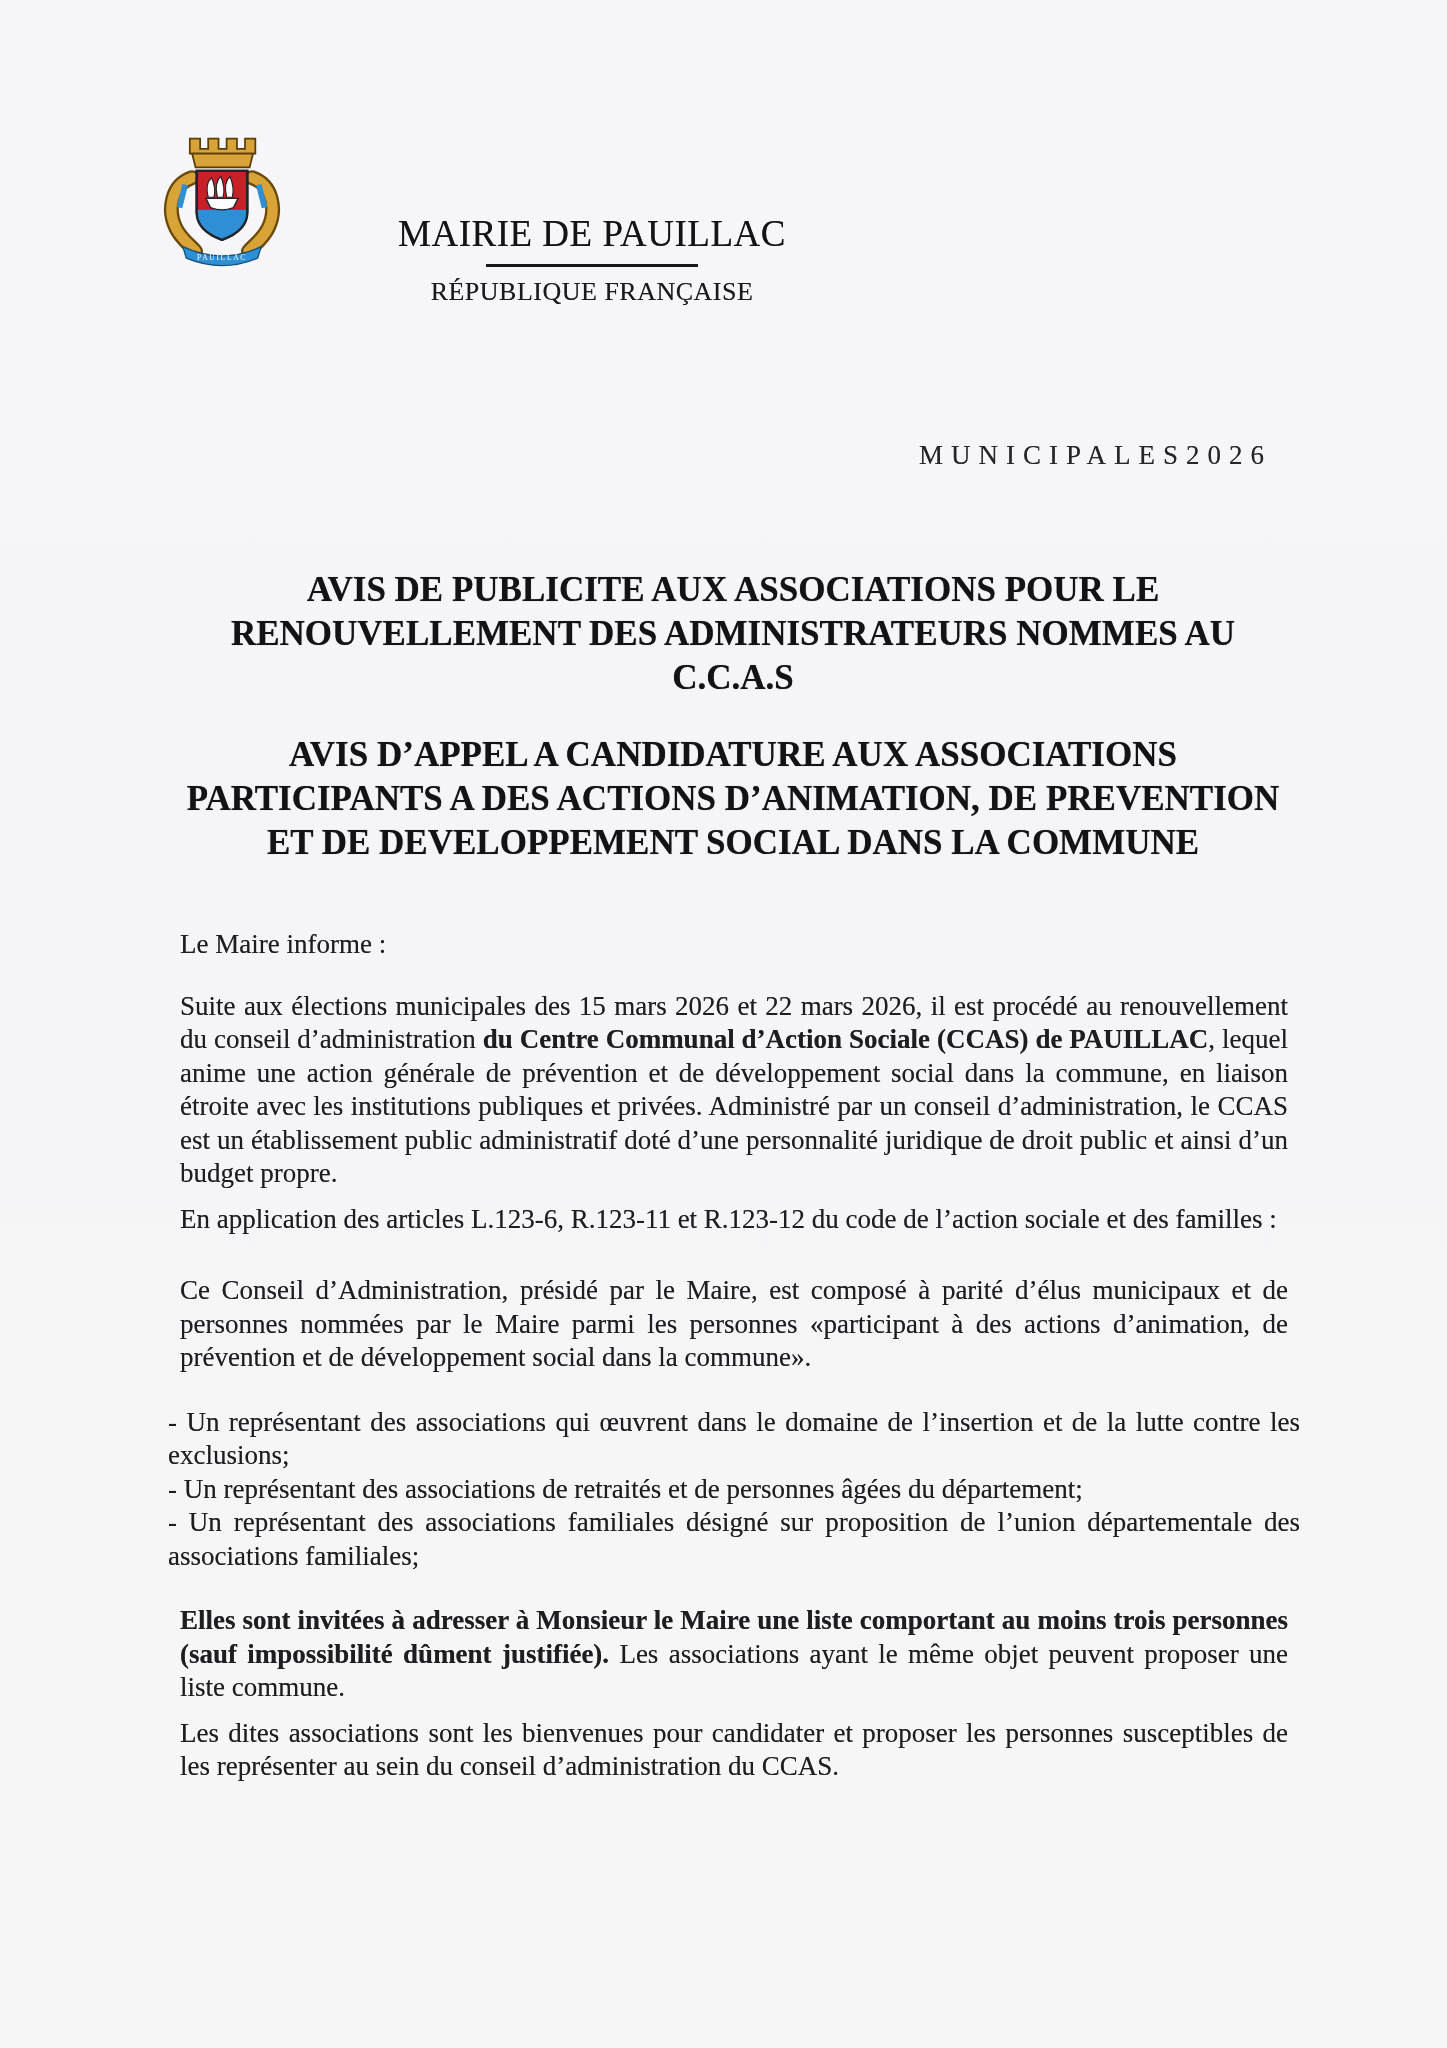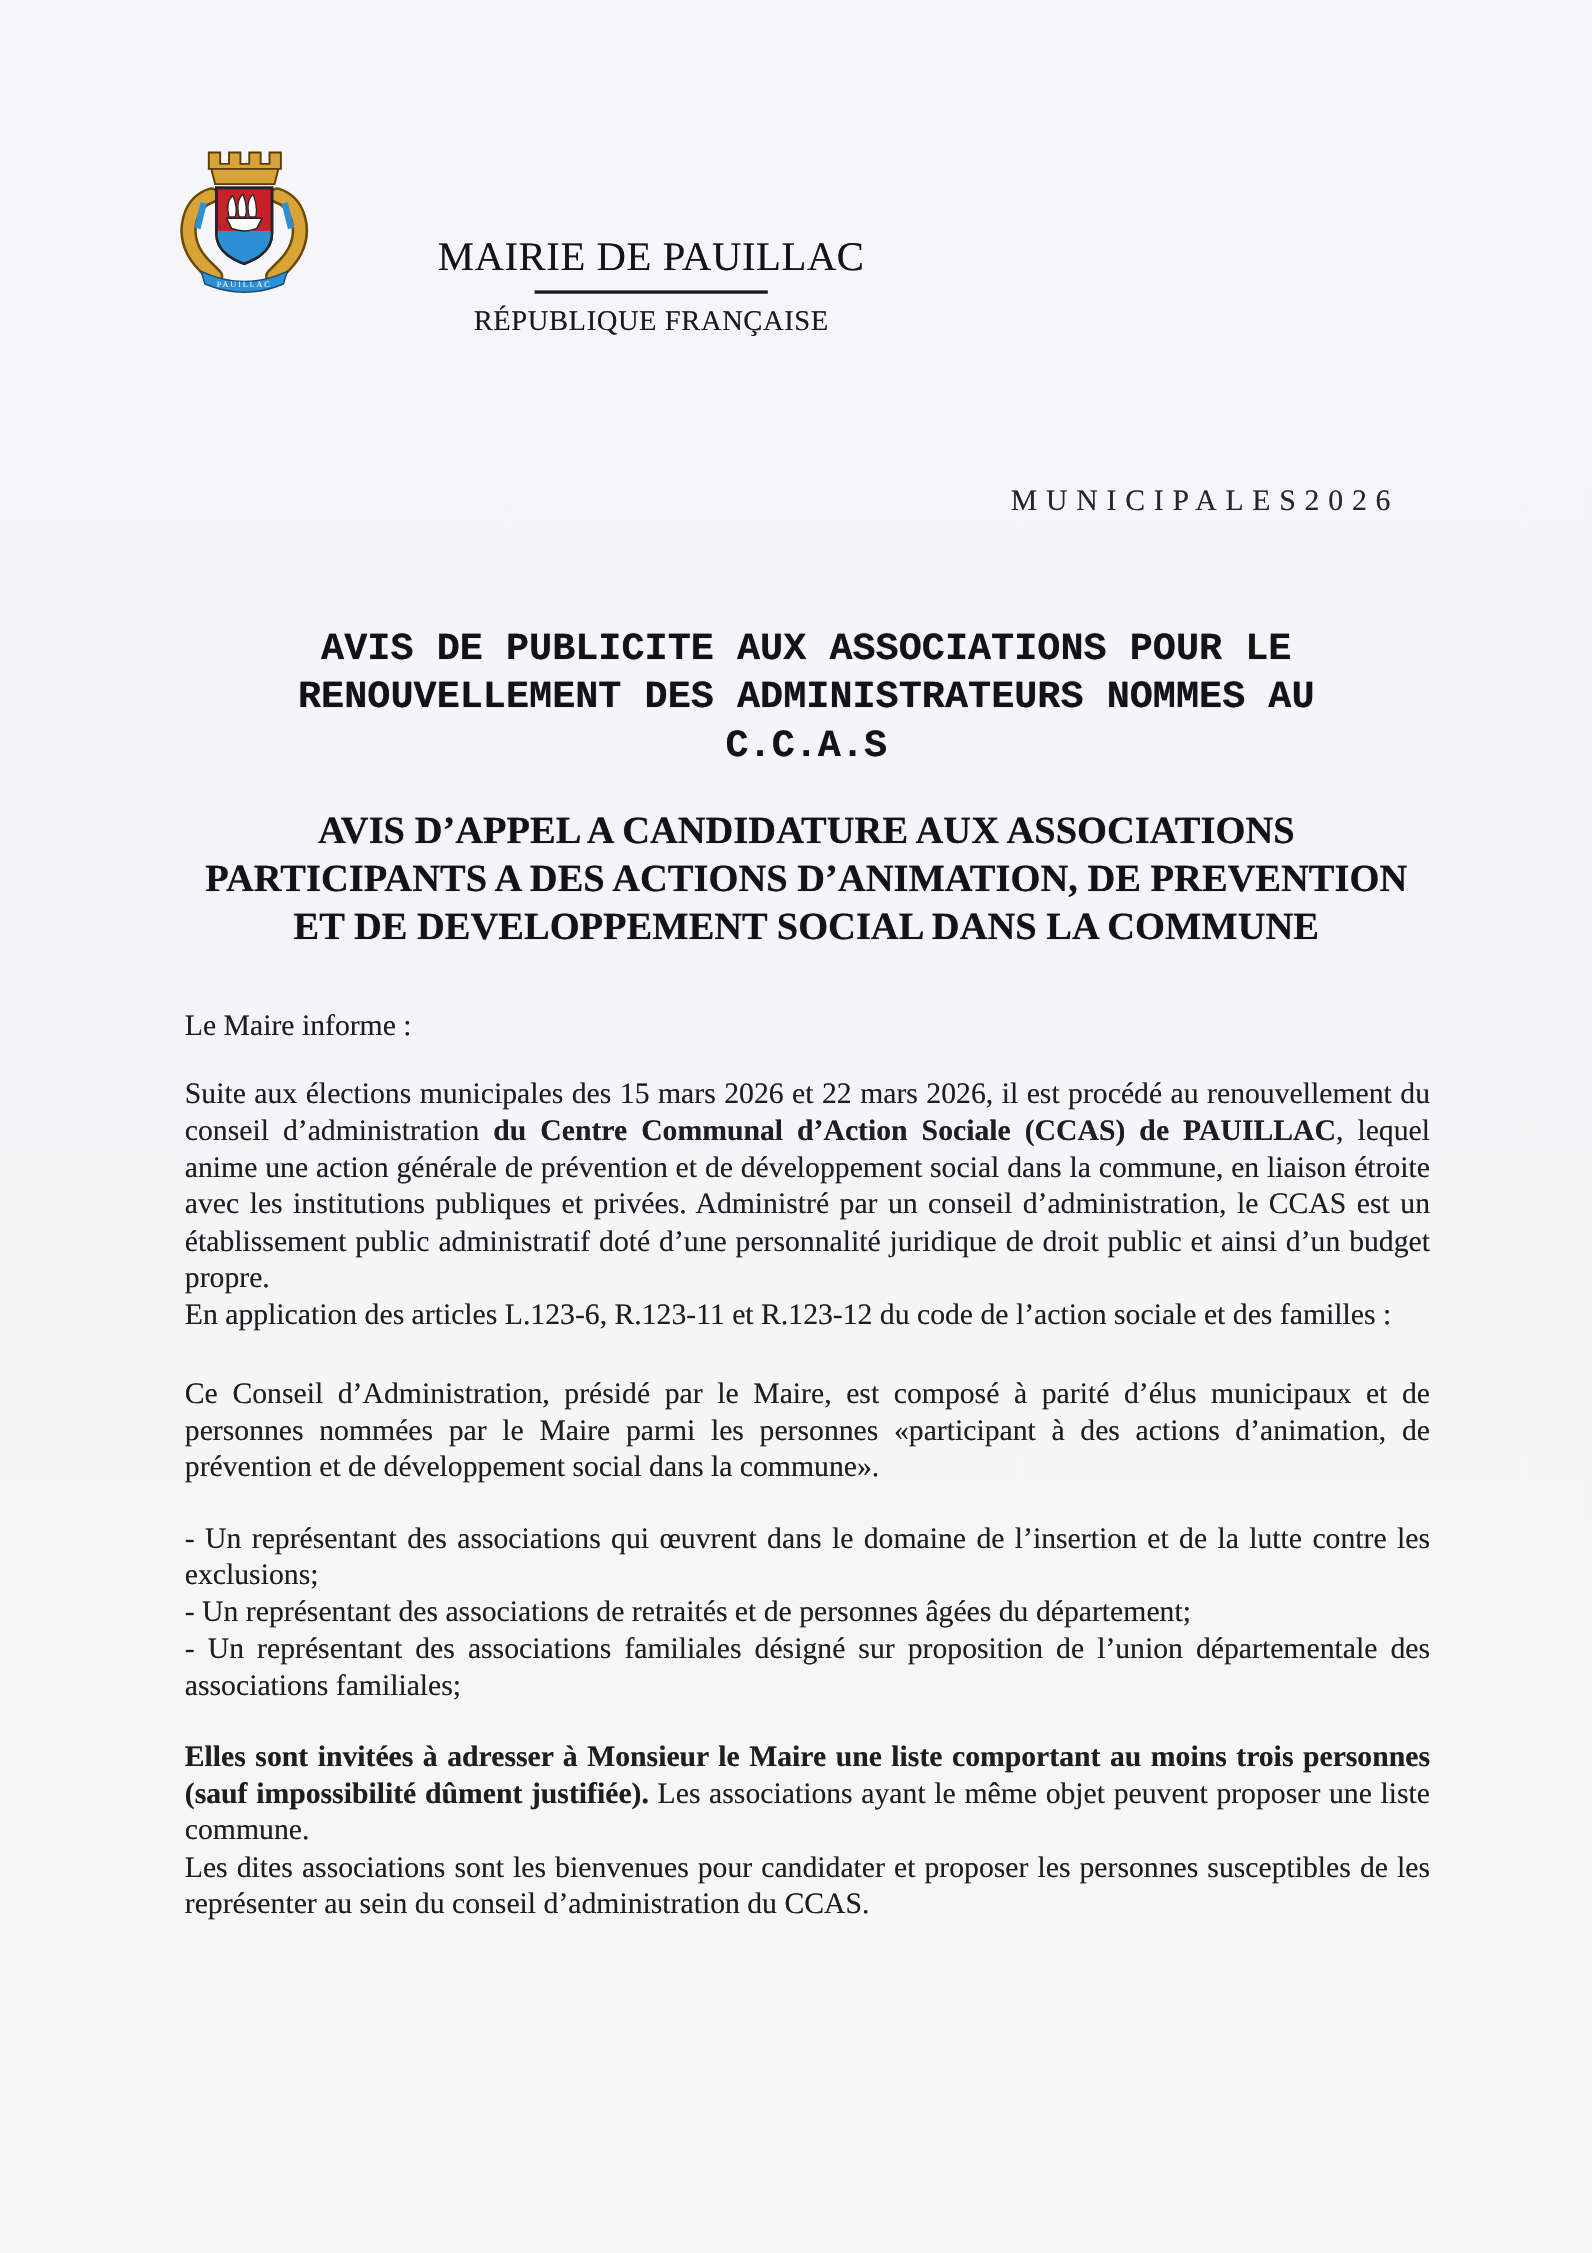--- a/index.html
+++ b/index.html
@@ -20,27 +20,27 @@
   .org-divider{width:212px;border:0;border-top:3px solid #17171a;margin:9px auto 10px auto;}
   .org-subtitle{font-size:26px;color:#1a1a1e;letter-spacing:0.5px;
     text-shadow:0 0 0.5px rgba(20,20,25,.55);}
   .watermark{position:absolute;top:440px;right:175px;font-size:27px;
     letter-spacing:8px;color:#26262a;text-shadow:0 0 0.5px rgba(30,30,35,.5);}
   
   .title{position:absolute;left:168px;width:1130px;text-align:center;
     font-weight:bold;font-size:35px;line-height:44px;color:#131315;
     text-shadow:0 0 0.7px rgba(15,15,18,.65);}
   .title .tline{white-space:nowrap;}
-  .title-1{top:568px;font-family:Liberation Mono, monospace;}
+  .title-1{top:568px;}
   .title-2{top:733px;}
   
   .doc-body{position:absolute;left:168px;top:916px;width:1132px;
     font-size:27px;line-height:33.5px;text-align:justify;
     text-shadow:0 0 0.6px rgba(25,25,30,.55);}
-  .doc-body p{margin:0;}
+  .doc-body p{margin:12px;}
   .gap-after-sm{margin-bottom:28px !important;}
   .gap-after-md{margin-bottom:31px !important;}
   .gap-after-lg{margin-bottom:38px !important;}
   .bi{font-weight:bold;}
   .list-block p{margin:0;}
 </style>
 </head>
 <body>
 
 <div class="page">

